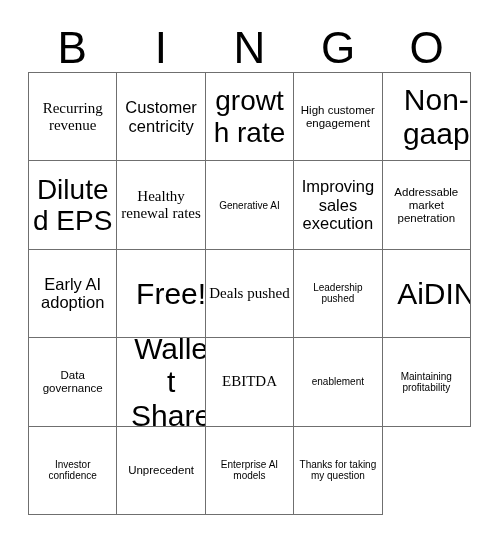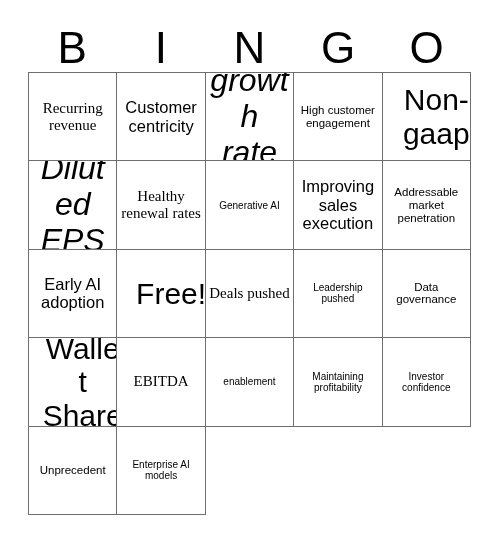--- a/index.html
+++ b/index.html
@@ -81,21 +81,21 @@
     line-height: 1.12;
     color: #000000;
     word-wrap: break-word;
   }
 
   
   .fs-xs  { font-size: 11.5px; }
   .fs-sm  { font-size: 10px;   }
   .fs-md  { font-size: 16.5px; }
   .fs-lg  { font-size: 15px; font-family: Liberation Serif, serif;   }
-  .fs-xl  { font-size: 32px; font-style: italic;   }
+  .fs-xl  { font-size: 28px;   }
   .fs-xxl { font-size: 30px; margin-left: 20px;   }
 </style>
 </head>
 <body>
 
 <div id="card">
 
   <div id="header">
     <div class="header-letter">B</div>
     <div class="header-letter">I</div>
@@ -144,20 +144,23 @@
         <span class="cell-text fs-xxl">Free!</span>
       </div>
     <div class="cell">
         <span class="cell-text fs-lg">Deals pushed</span>
       </div>
     <div class="cell">
         <span class="cell-text fs-sm">Leadership pushed</span>
       </div>
 
     <div class="cell">
+        <span class="cell-text fs-xxl">AiDIN</span>
+      </div>
+    <div class="cell">
         <span class="cell-text fs-xs">Data governance</span>
       </div>
     <div class="cell">
         <span class="cell-text fs-xxl">Wallet Share</span>
       </div>
     <div class="cell">
         <span class="cell-text fs-lg">EBITDA</span>
       </div>
     <div class="cell">
         <span class="cell-text fs-sm">enablement</span>
@@ -168,15 +171,18 @@
       </div>
     <div class="cell">
         <span class="cell-text fs-sm">Investor confidence</span>
       </div>
     <div class="cell">
         <span class="cell-text fs-xs">Unprecedent</span>
       </div>
     <div class="cell">
         <span class="cell-text fs-sm">Enterprise AI models</span>
       </div>
+    <div class="cell">
+        <span class="cell-text fs-sm">Thanks for taking my question</span>
+      </div>
   </div>
 
 </div>
 
 </body></html>

